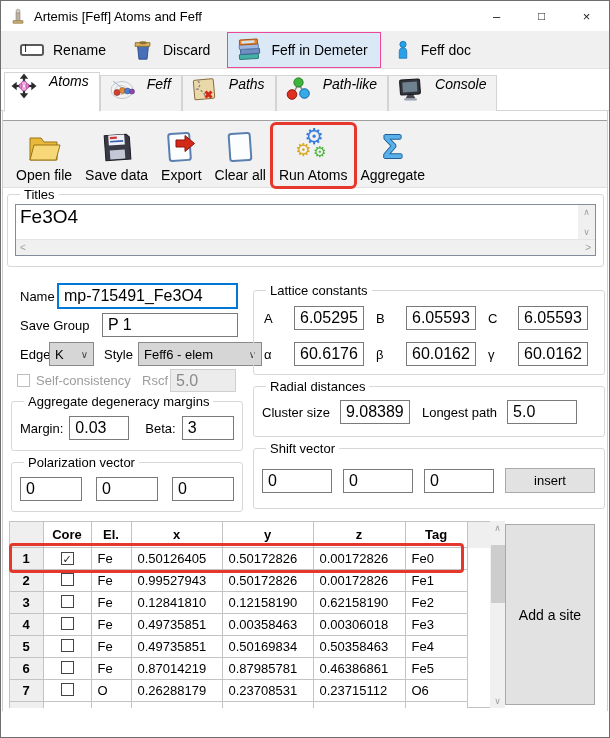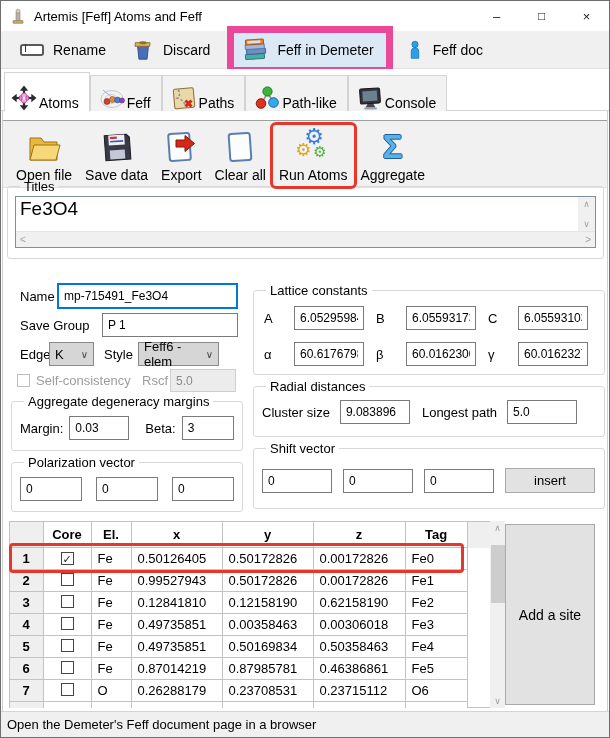--- a/index.html
+++ b/index.html
@@ -11,28 +11,28 @@
   .titlebar { position:absolute; top:0; left:0; right:0; height:30px; background:#fff; display:flex; align-items:center; }
   .titlebar .appicon { margin:0 8px 0 9px; width:16px; height:16px; flex:0 0 16px; }
   .titlebar .title { font-size:13px; }
   .winbtns { margin-left:auto; display:flex; height:30px; }
   .winbtn { width:45px; height:30px; display:flex; align-items:center; justify-content:center; font-size:13px; color:#1a1a1a; }
   .winbtn.max { font-size:12px; }
 
   
   .toolbar { position:absolute; top:30px; left:0; right:0; height:38px; background:#f0f0f0; border-bottom:1px solid #e2e2e2; display:flex; align-items:center; padding-left:10px; gap:4px; }
   .tb-item { display:flex; align-items:center; gap:9px; padding:4px 12px 4px 8px; font-size:14px; border:1px solid transparent; }
-  .tb-item.active { background:#dbe9f7; border:7px solid #ec4899;justify-content:flex-end; }
+  .tb-item.active { background:#dbe9f7; border:1px solid #ec4899;justify-content:flex-end; }
   .rename-glyph { display:inline-block; width:24px; height:12px; border:2px solid #5a5a5a; border-radius:3px; background:#fff; position:relative; }
   .rename-glyph::after { content:"I"; position:absolute; left:2px; top:-4px; font-size:11px; color:#333; }
 
   
   .tabstrip { position:absolute; top:68px; left:0; right:0; height:42px; background:#fff; display:flex; align-items:flex-end; padding-left:3px; }
   .tabstrip::after { content:""; position:absolute; left:0; right:0; bottom:0; height:1px; background:#d4d4d4; }
-  .tab { position:relative; display:flex; align-items:flex-end; gap:2px; height:36px; padding:0 10px 0 6px; font-size:14px; border:1px solid #d4d4d4; border-bottom:none; background:#f2f2f2; z-index:1; }
+  .tab { position:relative; display:flex; align-items:flex-start; gap:12px; height:36px; padding:0 10px 0 6px; font-size:14px; border:1px solid #d4d4d4; border-bottom:none; background:#f2f2f2; z-index:1;font-style:italic; }
   .tab + .tab { margin-left:0;padding-left:8px; }
   .tab.active { background:#fff; height:40px; z-index:3; border-bottom:1px solid #fff; margin-bottom:-1px; }
   .tab svg { width:26px; height:26px; }
 
   
   .content { position:absolute; top:110px; left:1px; right:1px; bottom:26px; background:#fff; border-left:1px solid #cfcfcf; border-right:1px solid #cfcfcf; }
 
   
   .actionbar { position:absolute; top:9px; left:0; right:0; height:68px; background:#f1f1f1; border-top:1px solid #9f9f9f; border-bottom:1px solid #e0e0e0; display:flex; align-items:flex-start; padding:5px 0 0 10px; gap:7px; }
   .act { position:relative; display:flex; flex-direction:column; align-items:center; gap:2px; padding:2px 3px; }
@@ -51,21 +51,21 @@
   fieldset.gb legend { font-size:13px; padding:0 4px; margin-left:4px; }
 
   
   .titles-box { position:absolute; left:7px; right:7px; top:2px; height:52px; border:1px solid #828e9b; background:#fff; }
   .titles-text { position:absolute; left:4px; top:1px; right:18px; bottom:17px; border:none; resize:none; overflow:hidden; font-family:"Liberation Sans", sans-serif; font-size:19px; background:#fff; }
   .vsb { position:absolute; top:0; right:0; width:17px; bottom:16px; background:#f0f0f0; display:flex; flex-direction:column; justify-content:space-between; align-items:center; color:#9f9f9f; font-size:9px; padding:2px 0; }
   .hsb { position:absolute; left:0; right:0; bottom:0; height:16px; background:#f0f0f0; display:flex; justify-content:space-between; align-items:center; color:#9f9f9f; font-size:10px; padding:0 4px; border-top:1px solid #e4e4e4; }
 
   
   .flabel { position:absolute; font-size:13px; white-space:nowrap; }
-  .inp { position:absolute; height:24px; border:1px solid #7a7a7a; background:#fff; font-family:"Liberation Sans", sans-serif; font-size:12px; padding:4px 5px; }
+  .inp { position:absolute; height:24px; border:1px solid #7a7a7a; background:#fff; font-family:"Liberation Sans", sans-serif; font-size:16px; padding:4px 5px; }
   .inp.focus { border:2px solid #0078d7; height:26px; }
   .inp.disabled { background:#ececec; border:1px solid #cfcfcf; color:#8a8a8a; }
   .combo { position:absolute; height:24px; background:#d6d6d6; border:1px solid #8a8a8a; display:flex; align-items:center; justify-content:space-between; padding:0 5px; font-size:13px; }
   .combo .chev { font-size:10px; color:#444; margin-left:6px; }
   .cb { display:inline-block; width:13px; height:13px; border:1px solid #454545; background:#fff; font-size:11px; line-height:12px; text-align:center; color:#1a1a1a; }
   .cb.dis { border-color:#bdbdbd; }
   .gray { color:#9d9d9d; }
   .inrow { display:flex; align-items:center; }
 
   .lattice-grid { display:grid; grid-template-columns:18px 70px 18px 70px 18px 70px; column-gap:12px; row-gap:12px; align-items:center; padding:4px 0 0 2px; }
@@ -263,21 +263,21 @@
         <span class="lbl">Run Atoms</span>
       </div>
       <div class="act">
         <span class="ic">
             <span class="sigma">Σ</span>
           </span>
         <span class="lbl">Aggregate</span>
       </div>
     </div>
 
-    <fieldset class="gb" style="left:4px; top:68px; width:597px; height:80px;">
+    <fieldset class="gb" style="left:4px; top:76px; width:597px; height:80px;">
       <legend>Titles</legend>
       <div class="titles-box">
         <textarea class="titles-text" style="">Fe3O4</textarea>
         <div class="vsb">
           <span>∧</span>
           <span>∨</span>
         </div>
         <div class="hsb">
           <span>&lt;</span>
           <span>&gt;</span>
@@ -290,21 +290,21 @@
 
     <span class="flabel" style="left:17px; top:207px;">Save Group</span>
     <input class="inp" style="left: 99px; top: 202px; width: 136px;" value="P 1">
 
     <span class="flabel" style="left:17px; top:236px;">Edge</span>
     <div class="combo" style="left:46px; top:231px; width:45px;">
       <span>K</span>
       <span class="chev">∨</span>
     </div>
     <span class="flabel" style="left:101px; top:236px;">Style</span>
-    <div class="combo" style="left:135px; top:231px; width:81px;">
+    <div class="combo" style="left:135px; top:231px; width:124px;">
       <span>Feff6 - elem</span>
       <span class="chev">∨</span>
     </div>
 
     <span class="cb dis" style="position:absolute; left:14px; top:263px;"></span>
     <span class="flabel gray" style="left:33px; top:262px;">Self-consistency</span>
     <span class="flabel gray" style="left:139px; top:262px;">Rscf</span>
     <input class="inp disabled" style="left: 167px; top: 258px; width: 66px; height: 23px;" value="5.0">
 
     <fieldset class="gb" style="left:8px; top:283px; width:229px; height:57px;">
@@ -466,16 +466,13 @@
           <span class="thumb"></span>
           <span class="down">∨</span>
         </div>
       </div>
       <div class="row-frame"></div>
     </div>
 
     <button class="btn addsite">Add a site</button>
   </div>
 
-  <div class="statusbar">
-    <span>Open the Demeter's Feff document page in a browser</span>
-  </div>
 </div>
 
 </body></html>

